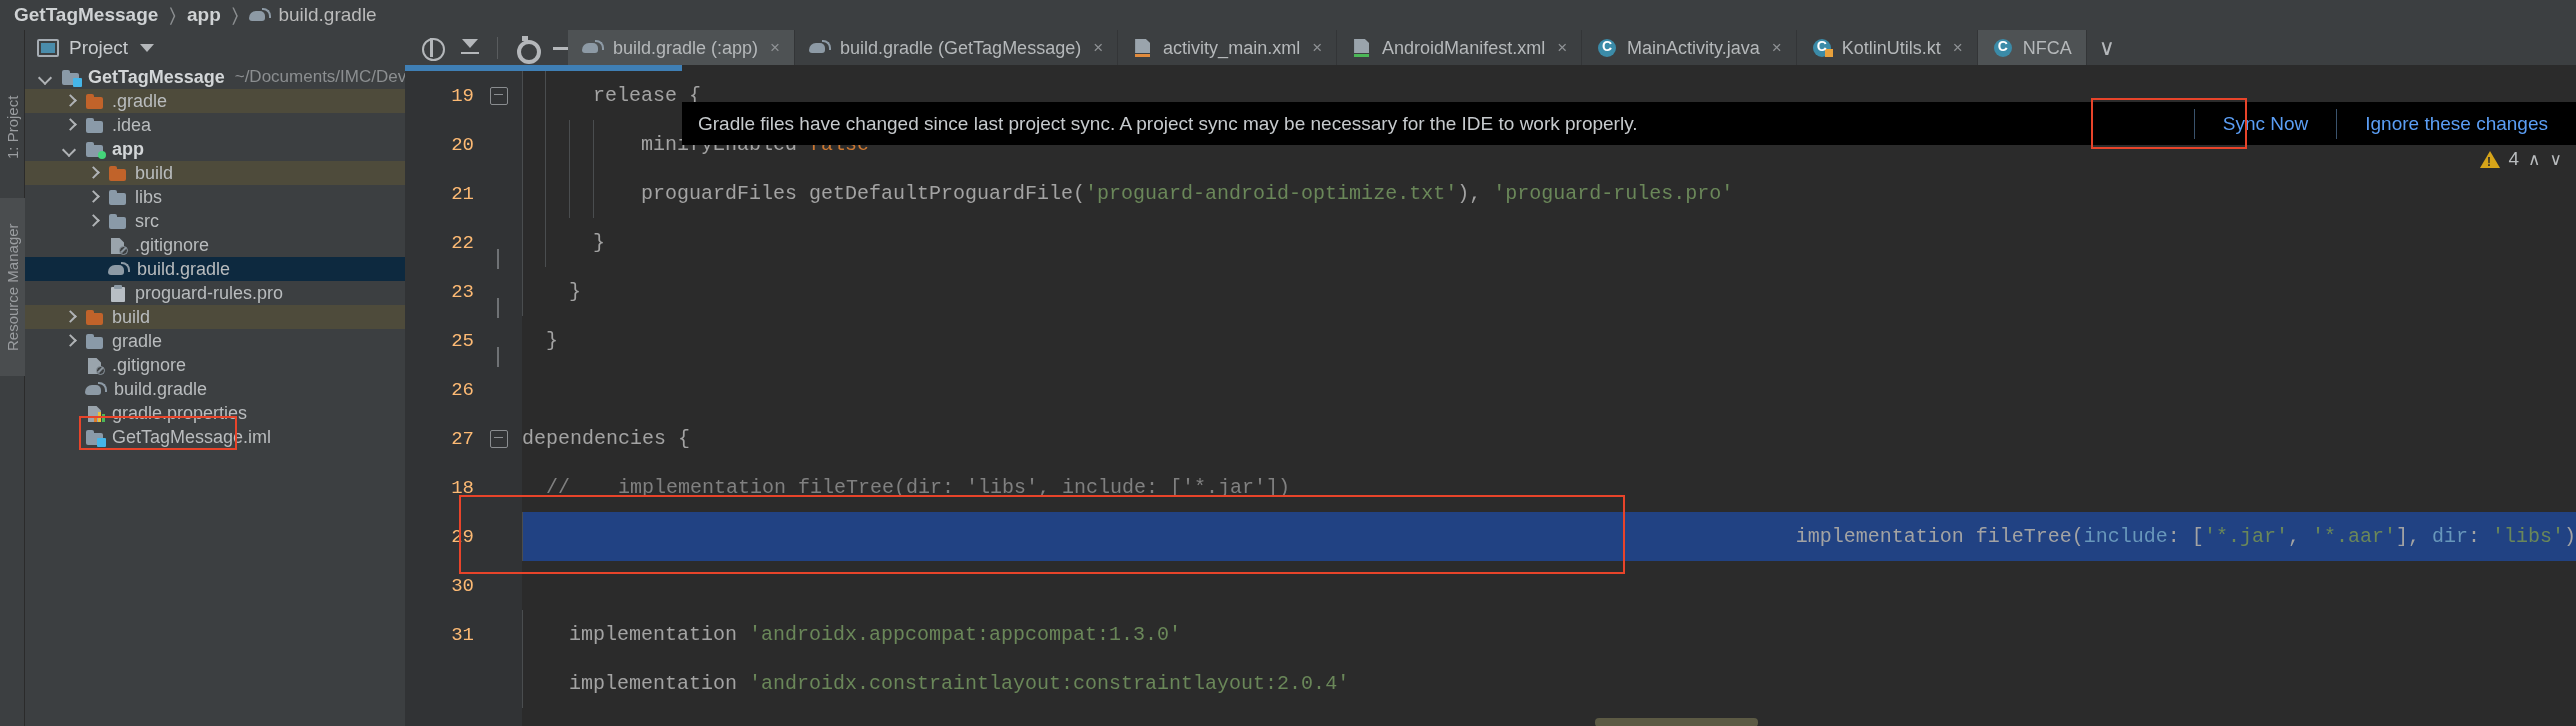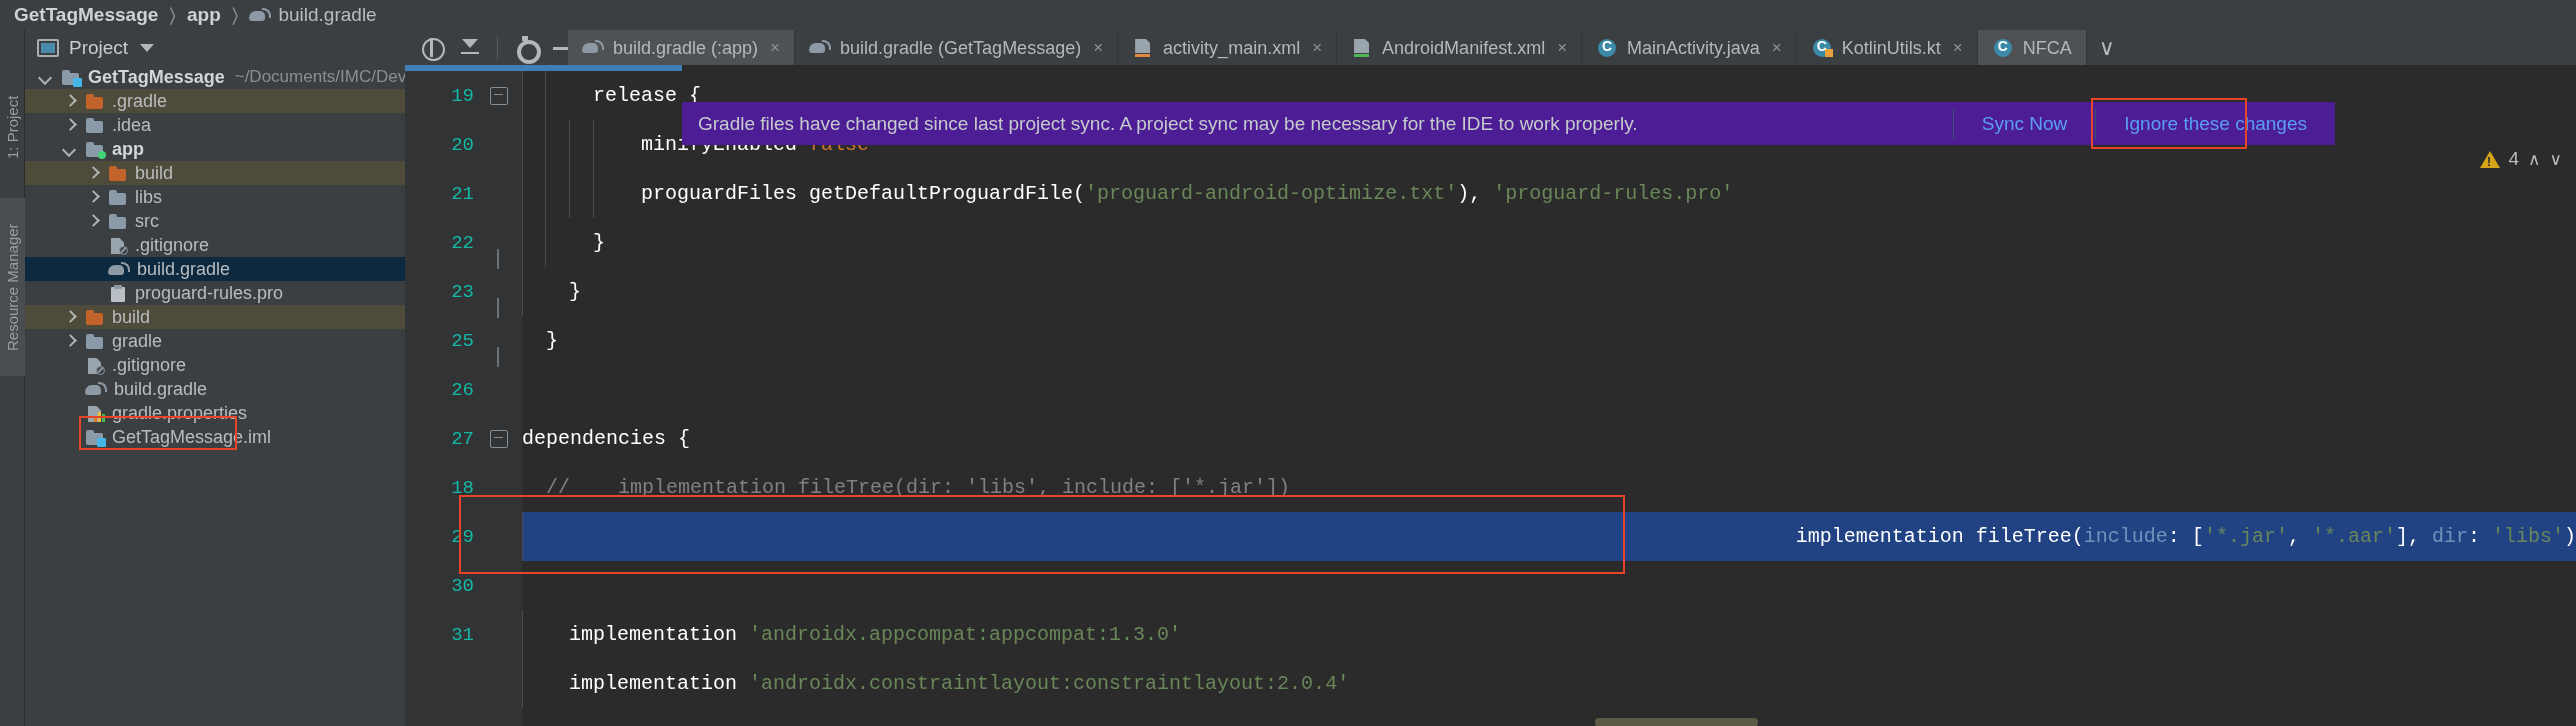--- a/index.html
+++ b/index.html
@@ -138,52 +138,52 @@
   .tabico.xml::before { content:""; position:absolute; left:3px; top:0px; width:15px; height:14px; background:#9aa4ac; clip-path: polygon(0 0, 72% 0, 100% 28%, 100% 100%, 0 100%); }
   .tabico.xml .ul { position:absolute; left:3px; bottom:0px; width:15px; height:3px; }
   .tabico.java::before { content:""; position:absolute; left:2px; top:0px; width:18px; height:18px; border-radius:50%; background:#3b8ba8; }
   .tabico.java::after { content:"C"; position:absolute; left:6px; top:-1px; font-size:14px; font-weight:bold; color:#ffffff; font-family:"Liberation Sans",sans-serif; }
   .tabico.kt .kb { position:absolute; right:0px; bottom:0px; width:8px; height:8px; background:#e8a13c; }
   .tab .xclose { margin-left: 12px; color: #8f9295; font-size: 17px; }
   .tabchev { display:flex; align-items:center; padding: 0 12px; color:#b4b7ba; font-size: 22px; }
 
   
   .notif {
-    position: absolute; left: 682px; top: 102px; width: 1653px; height: 43px;
-    background: #4c1d95; display: flex; align-items: center;
+    position: absolute; left: 682px; top: 102px; width: 1894px; height: 43px;
+    background: #000000; display: flex; align-items: center;
   }
   .notif-text { color: #c6cacd; font-size: 19px; padding-left: 16px; flex: 1; }
   .notif-link { color: #5b9ef5; font-size: 19px; padding: 0 28px; white-space: nowrap; }
   .notif-sep { width: 1px; height: 30px; background: #3a536d; }
   .sel-box-sync { position: absolute; left: 2091px; top: 98px; width: 156px; height: 51px;
                   border: 2.5px solid #e8442a; pointer-events: none; }
 
   
   .editor { position: absolute; left: 405px; top: 65px; width: 2171px; height: 662px; background: #2b2b2b; }
   .ed-stripe { position: absolute; left: 0; top: 0; width: 2171px; height: 6px; background: #2b2b2b; }
   .ed-stripe .prog { position:absolute; left:0; top:0; width: 277px; height: 6px; background:#3f7fb5; }
   .gutter { position: absolute; left: 0; top: 6px; width: 117px; height: 656px; background: #313335; }
   .ed-body { position: absolute; left: 0; top: 6px; width: 2171px; height: 656px; }
   .cline { position: relative; height: 49px; display: flex; align-items: center; }
   .cline.selected .code { background: #214283; justify-content: flex-end; }
-  .lnum { position: absolute; left: 0; width: 69px; text-align: right; color: #14b8a6;
+  .lnum { position: absolute; left: 0; width: 69px; text-align: right; color: #fdba74;
           font-family: "Liberation Mono", monospace; font-size: 19px; }
   .fold { position: absolute; left: 85px; width: 18px; height: 18px; }
   .fold.minus { border: 1.6px solid #8a8d90; border-radius: 2px; }
   .fold.minus::after { content:""; position:absolute; left:3px; top:6.1px; width:9px; height:1.8px; background:#8a8d90; }
   .fold.cap::before { content:""; position:absolute; left:7.1px; top:15px; width:1.6px; height:20px; background:#6f7275; }
   .code { position: absolute; left: 117px; height: 49px; display: flex; align-items: center;
           font-family: "Liberation Mono", monospace; font-size: 20px; color: #a9b7c6;
           white-space: pre; padding-left: 0px; width: 2054px; }
   .guide { position:absolute; width:1px; background:#4a4d4f; }
   .c-key  { color: #cc7832; }
   .c-str  { color: #6a8759; }
   .c-com  { color: #808080; }
   .c-num  { color: #6897bb; }
-  .c-plain{ color: #ffffff; }
+  .c-plain{ color: #a3a3a3; }
 
   .sel-box-code { position: absolute; left: 459px; top: 495px; width: 1166px; height: 79px;
                   border: 2.5px solid #e8442a; pointer-events: none; }
 
   
   .warnbox { position: absolute; right: 14px; top: 148px; display: flex; align-items: center; gap: 9px; }
   .wtri { width: 0; height: 0; border-left: 10px solid transparent; border-right: 10px solid transparent;
           border-bottom: 17px solid #d6a419; position: relative; }
   .wtri::after { content:"!"; position:absolute; left:-2.5px; top:4px; font-size:12px; font-weight:bold; color:#2b2b2b; }
   .wcount { color: #b9bcbe; font-size: 19px; }

